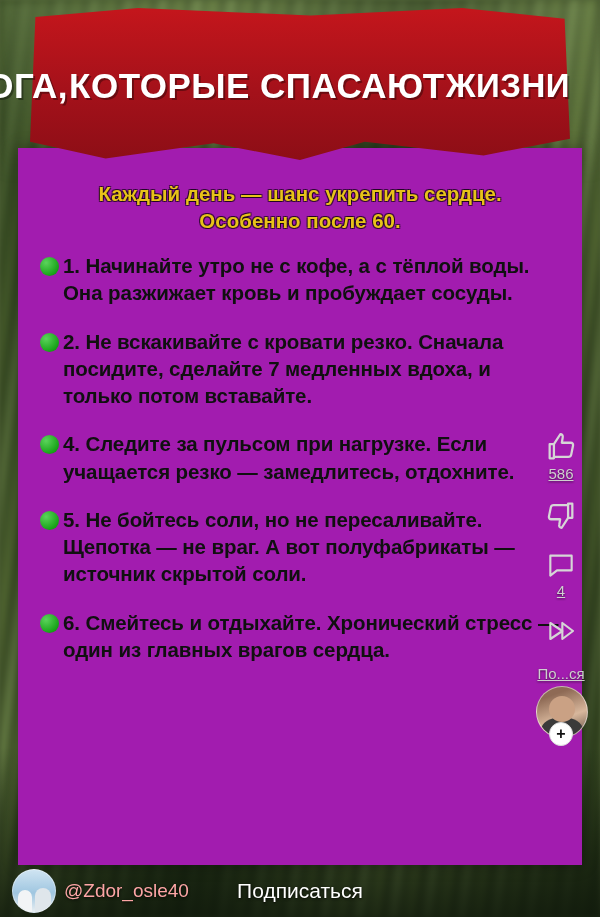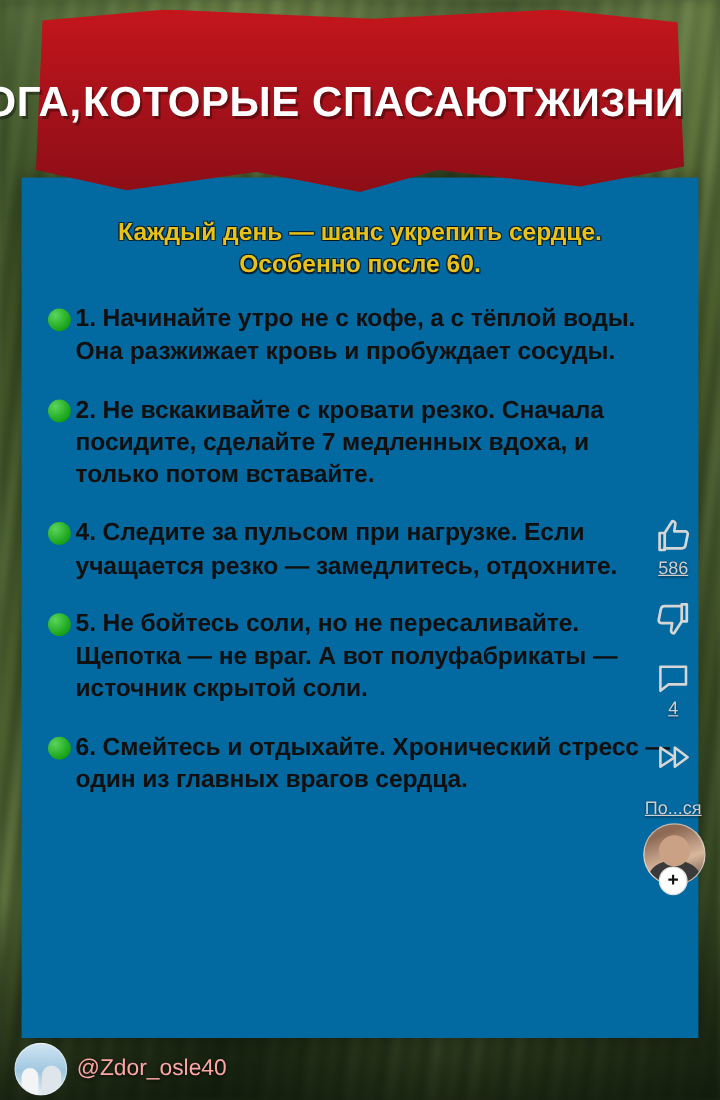--- a/index.html
+++ b/index.html
@@ -42,21 +42,21 @@
     background: linear-gradient(0deg, rgba(10,18,8,0.75), rgba(0,0,0,0));
   }
 
   
   .card {
     position: absolute;
     left: 18px;
     top: 148px;
     width: 564px;
     bottom: 52px;
-    background: #0369a1;
+    background: #a21caf;
     box-shadow: 0 0 14px rgba(0,0,0,0.35);
   }
   .card-inner {
     padding: 30px 22px 0 22px;
   }
 
   
   .banner-wrap {
     position: absolute;
     left: 30px;
@@ -350,14 +350,15 @@
       <div class="avatar-wrap">
         <div class="avatar"></div>
         <div class="plus-badge">+</div>
       </div>
     </div>
   </div>
 
   <div class="bottom-bar">
     <div class="channel-ava"></div>
     <div class="channel-name">@Zdor_osle40</div>
+    <div class="subscribe-btn">Подписаться</div>
   </div>
 </div>
 
 </body></html>

